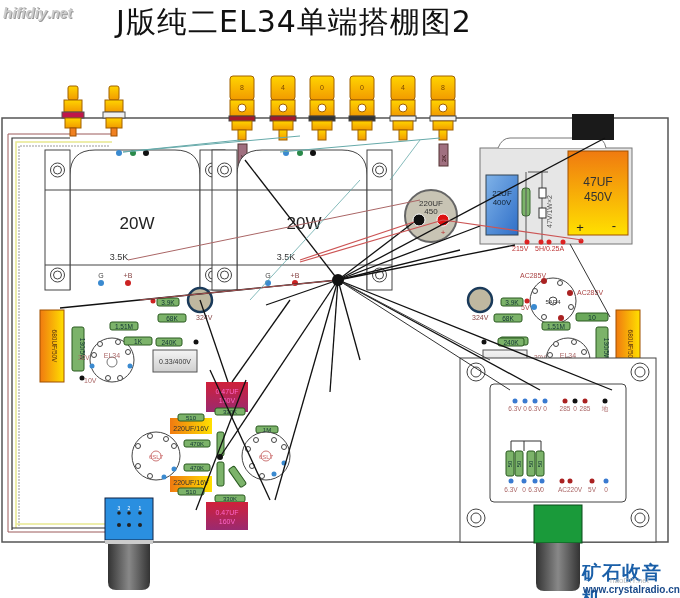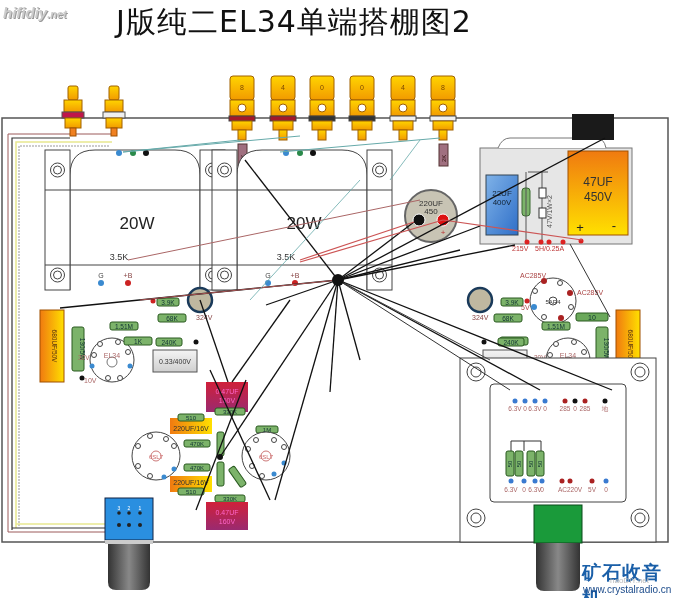--- a/index.html
+++ b/index.html
@@ -1,22 +1,22 @@
 <!DOCTYPE html>
 <html><head>
 <meta charset="utf-8">
 <style>
 html,body{margin:0;padding:0;background:#fff;}
 body{width:680px;height:598px;position:relative;overflow:hidden;font-family:"Liberation Sans",sans-serif;}
 #diagram{position:absolute;left:0;top:0;}
 .title{position:absolute;left:0;top:2px;width:588px;text-align:center;font-size:30px;color:#111;letter-spacing:1px;font-family:"DejaVu Sans",sans-serif;}
 .wm{position:absolute;left:3px;top:4px;font-size:15px;color:#ccc;font-style:italic;font-weight:bold;text-shadow:1px 1px 0 #999;}
-.wm small{font-size:11px;}
+.wm small{font-size:14px;}
 .brand{position:absolute;left:582px;top:560px;font-size:19px;font-weight:bold;color:#1a5fa8;letter-spacing:1px;}
-.brandurl{position:absolute;left:583px;top:584px;font-size:10px;font-weight:normal;color:#1a4a8a;}
+.brandurl{position:absolute;left:583px;top:584px;font-size:10px;font-weight:bold;color:#1a4a8a;}
 .brandsub{position:absolute;left:610px;top:576px;font-size:8px;color:#bbb;}
 text{font-family:"Liberation Sans",sans-serif;}
 </style>
 </head>
 <body>
 
 <div class="wm"><span>hifidiy</span><small>.net</small></div>
 <div class="title">J版纯二EL34单端搭棚图2</div>
 
 <svg id="diagram" width="680" height="598" viewBox="0 0 680 598">

